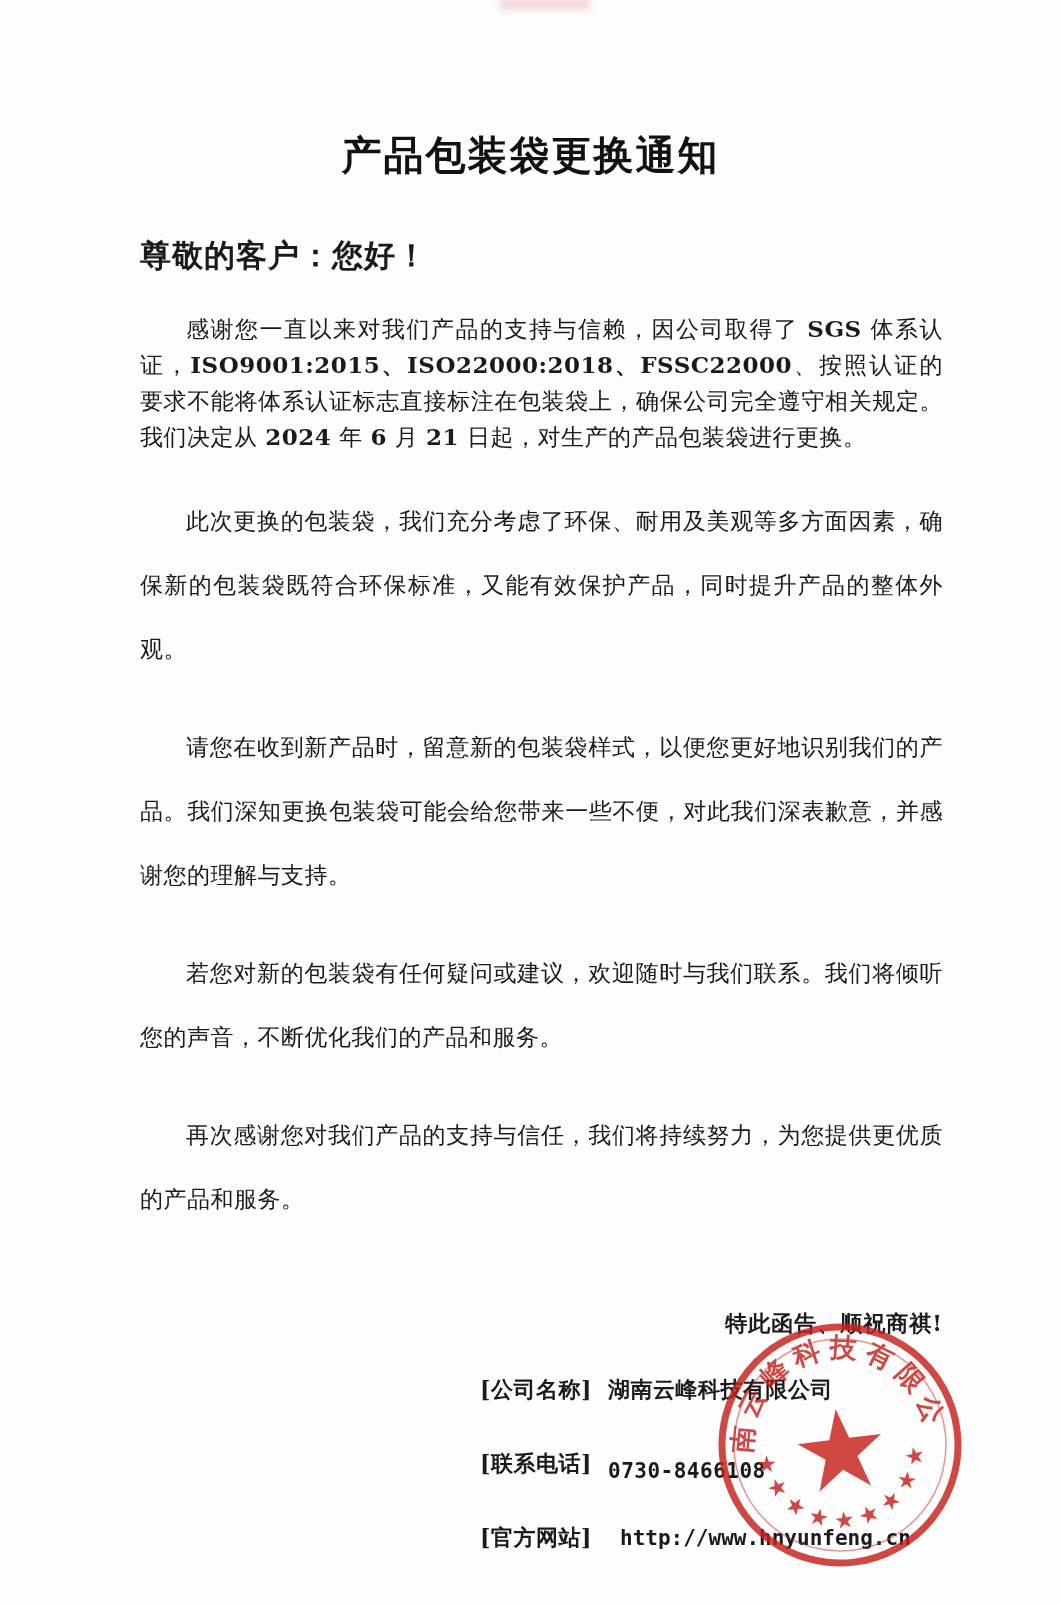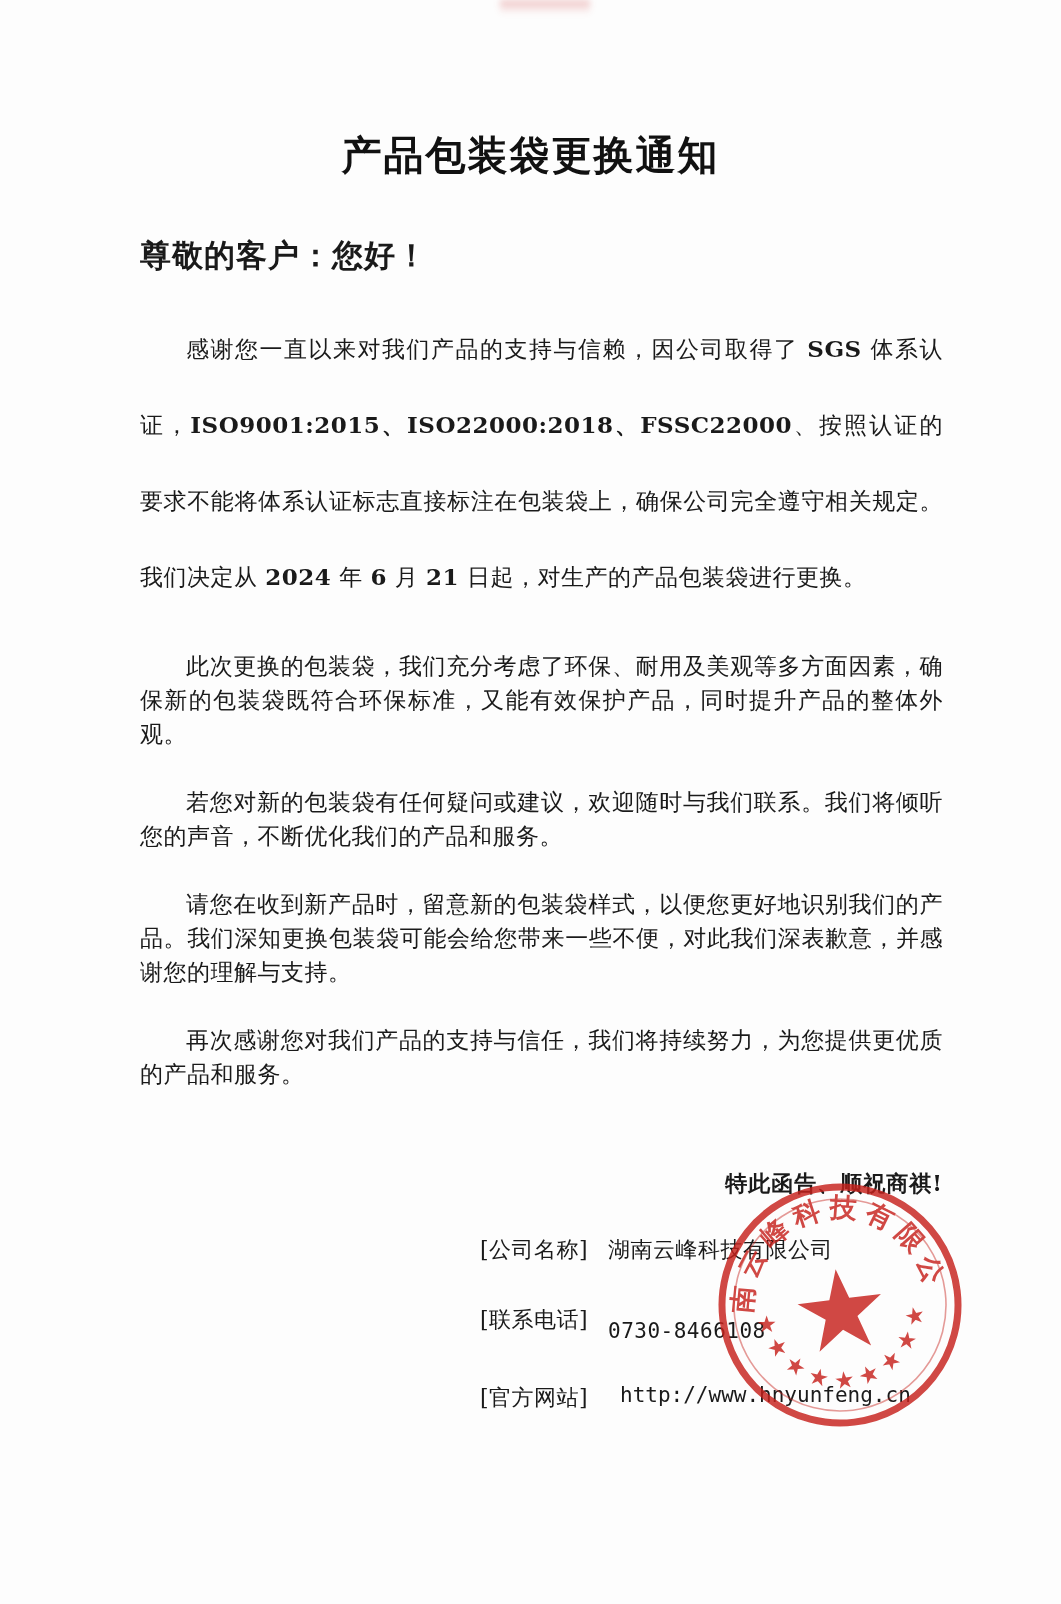--- a/index.html
+++ b/index.html
@@ -49,48 +49,48 @@
   }
   .salutation {
     margin: 52px 0 0 0;
     font-size: 31px;
     font-weight: 700;
     letter-spacing: 1px;
   }
   p.para {
     margin: 34px 0 0 0;
     font-size: 23px;
-    line-height: 76px;
+    line-height: 36px;
     text-align: justify;
     text-indent: 46px;
     letter-spacing: 0.5px;
   }
   p.para.tight {
-    line-height: 34px;
+    line-height: 64px;
   }
   b, strong { font-weight: 700; }
   .closing {
     margin: 78px 0 0 0;
     text-align: right;
     font-size: 22px;
     font-weight: 700;
     letter-spacing: 1px;
     padding-left: 40px;
   }
   .sign-block {
     margin: 36px 0 0 0;
     padding-left: 340px;
     position: relative;
   }
   .sign-row {
     display: flex;
-    align-items: flex-start;
+    align-items: center;
     margin-bottom: 40px;
     font-size: 22px;
-    font-weight: 400;
+    font-weight: 700;
     letter-spacing: 0.5px;
   }
   .sign-label {
     width: 128px;
     flex: 0 0 128px;
     white-space: nowrap;
   }
   .sign-value {
     white-space: nowrap;
   }
@@ -131,23 +131,23 @@
   <div class="body-block">
 
     <div class="salutation">尊敬的客户：您好！</div>
 
     <p class="para">
       <span>感谢您一直以来对我们产品的支持与信赖，因公司取得了 <b>SGS</b> 体系认证，<b>ISO9001:2015、ISO22000:2018、FSSC22000</b>、按照认证的要求不能将体系认证标志直接标注在包装袋上，确保公司完全遵守相关规定。我们决定从 <b>2024</b> 年 <b>6</b> 月 <b>21</b> 日起，对生产的产品包装袋进行更换。</span>
     </p>
 
     <p class="para tight">此次更换的包装袋，我们充分考虑了环保、耐用及美观等多方面因素，确保新的包装袋既符合环保标准，又能有效保护产品，同时提升产品的整体外观。</p>
 
+    <p class="para tight">请您在收到新产品时，留意新的包装袋样式，以便您更好地识别我们的产品。我们深知更换包装袋可能会给您带来一些不便，对此我们深表歉意，并感谢您的理解与支持。</p>
+
     <p class="para tight">若您对新的包装袋有任何疑问或建议，欢迎随时与我们联系。我们将倾听您的声音，不断优化我们的产品和服务。</p>
-
-    <p class="para tight">请您在收到新产品时，留意新的包装袋样式，以便您更好地识别我们的产品。我们深知更换包装袋可能会给您带来一些不便，对此我们深表歉意，并感谢您的理解与支持。</p>
 
     <p class="para tight">再次感谢您对我们产品的支持与信任，我们将持续努力，为您提供更优质的产品和服务。</p>
 
     <div class="closing">特此函告、顺祝商祺!</div>
 
     <div class="sign-block">
 
       <div class="seal">
         <svg width="256" height="256" viewBox="0 0 256 256" xmlns="http://www.w3.org/2000/svg">
           <defs>

